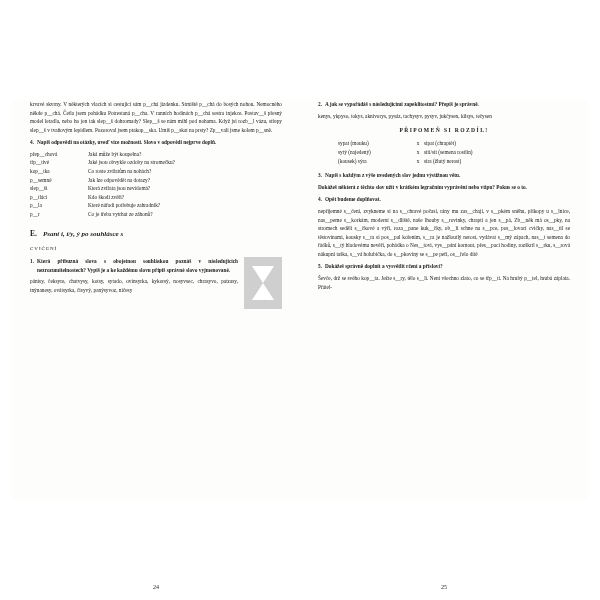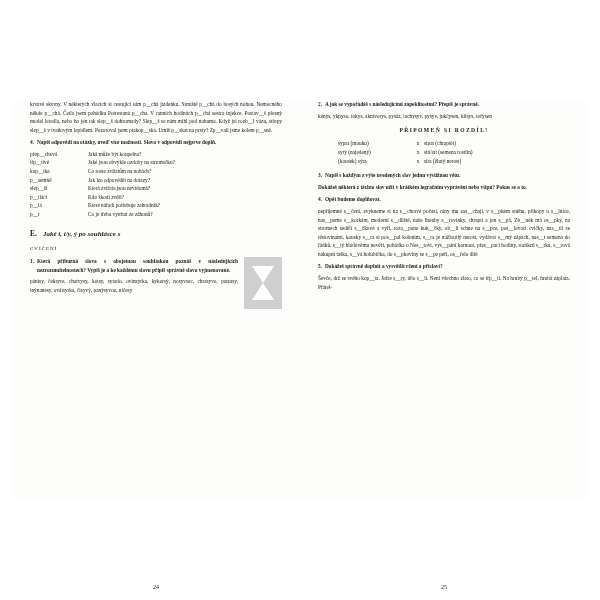--- a/index.html
+++ b/index.html
@@ -177,21 +177,21 @@
           <span class="b">Které nářadí potřebuje zahradník?</span>
         </div>
         <div class="exrow">
           <span class="a">p__r</span>
           <span class="b">Co je třeba vytrhat ze záhonů?</span>
         </div>
       </div>
 
       <div class="section-head">
         <span class="letter">E.</span>
-        <span class="ital">Jaké i, í/y, ý po souhlásce s</span>
+        <span class="ital">Psaní i, í/y, ý po souhlásce s</span>
       </div>
 
       <div class="cvic">CVIČENÍ</div>
 
       <div class="hourglass-wrap">
         <div class="hourglass">
           <span class="top"></span>
           <span class="bot"></span>
         </div>
       </div>

